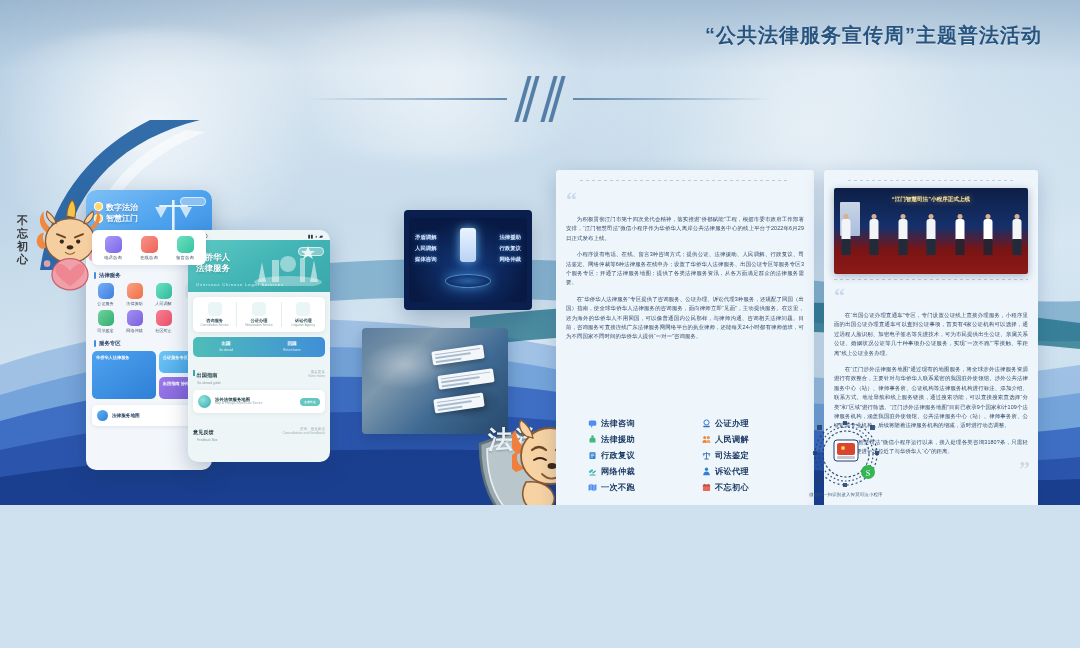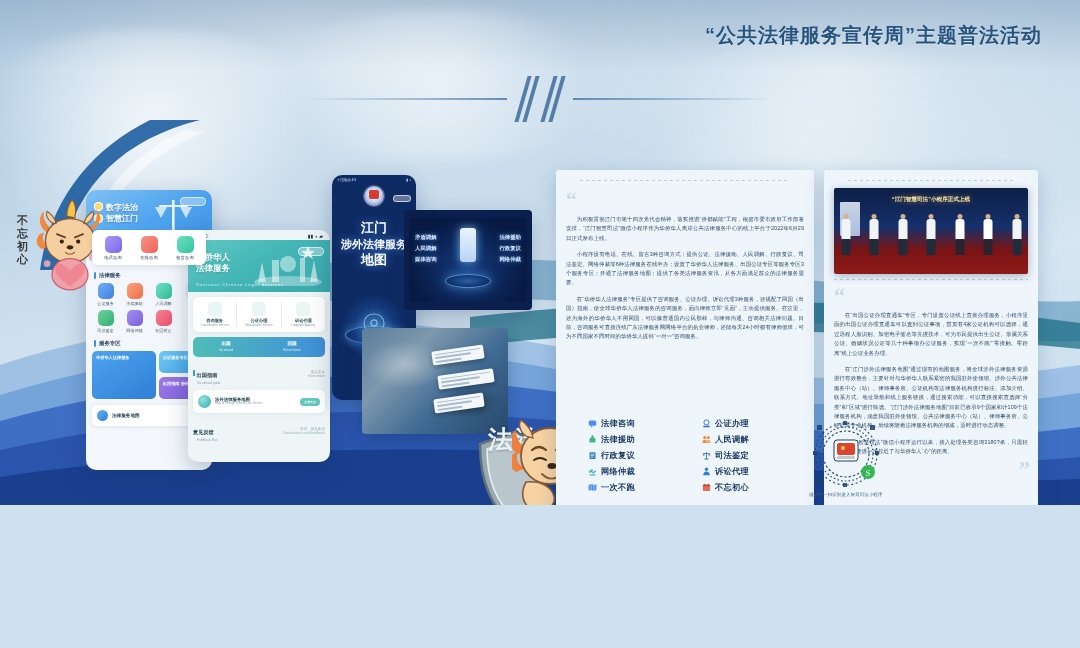--- a/index.html
+++ b/index.html
@@ -491,39 +491,20 @@
           <span class="cn">意见反馈</span>
           <span class="en">Feedback Box</span>
         </div>
         <div class="r">
           <div>咨询、意见建议</div>
           <div>Consultation and feedback</div>
         </div>
       </div>
     </div>
 
-    <div class="phone" id="phone3">
-      <div class="p3-top">
-        <span>中国电信 4G</span>
-        <span>▮ ◗</span>
-      </div>
-      <div class="p3-emblem"></div>
-      <div class="p1-pill" style="right:5px;top:20px;width:18px;height:7px"></div>
-      <div class="p3-title">
-        <div>江门</div>
-        <div style="font-size:11px">涉外法律服务</div>
-        <div>地图</div>
-      </div>
-      <div class="p3-glow"></div>
-      <div class="p3-ring"></div>
-      <svg style="position:absolute;left:50%;transform:translateX(-50%);bottom:56px;width:44px;height:34px" viewBox="0 0 44 34">
-        <path d="M22,4 C16,4 12,8 12,13 C12,20 22,30 22,30 C22,30 32,20 32,13 C32,8 28,4 22,4 Z" fill="none" stroke="#7fc6ff" stroke-width="1.2" opacity=".85"></path>
-        <circle cx="22" cy="13" r="3.2" fill="none" stroke="#9fd8ff" stroke-width="1"></circle>
-      </svg>
-    </div>
 
     <div class="phone" id="panel4">
       <div class="p4-inner">
         <div class="p4-phone"></div>
         <div class="p4-base"></div>
         <div class="p4-l">
           <div>矛盾调解</div>
             <div>人民调解</div>
             <div>媒体咨询</div>
         </div>

